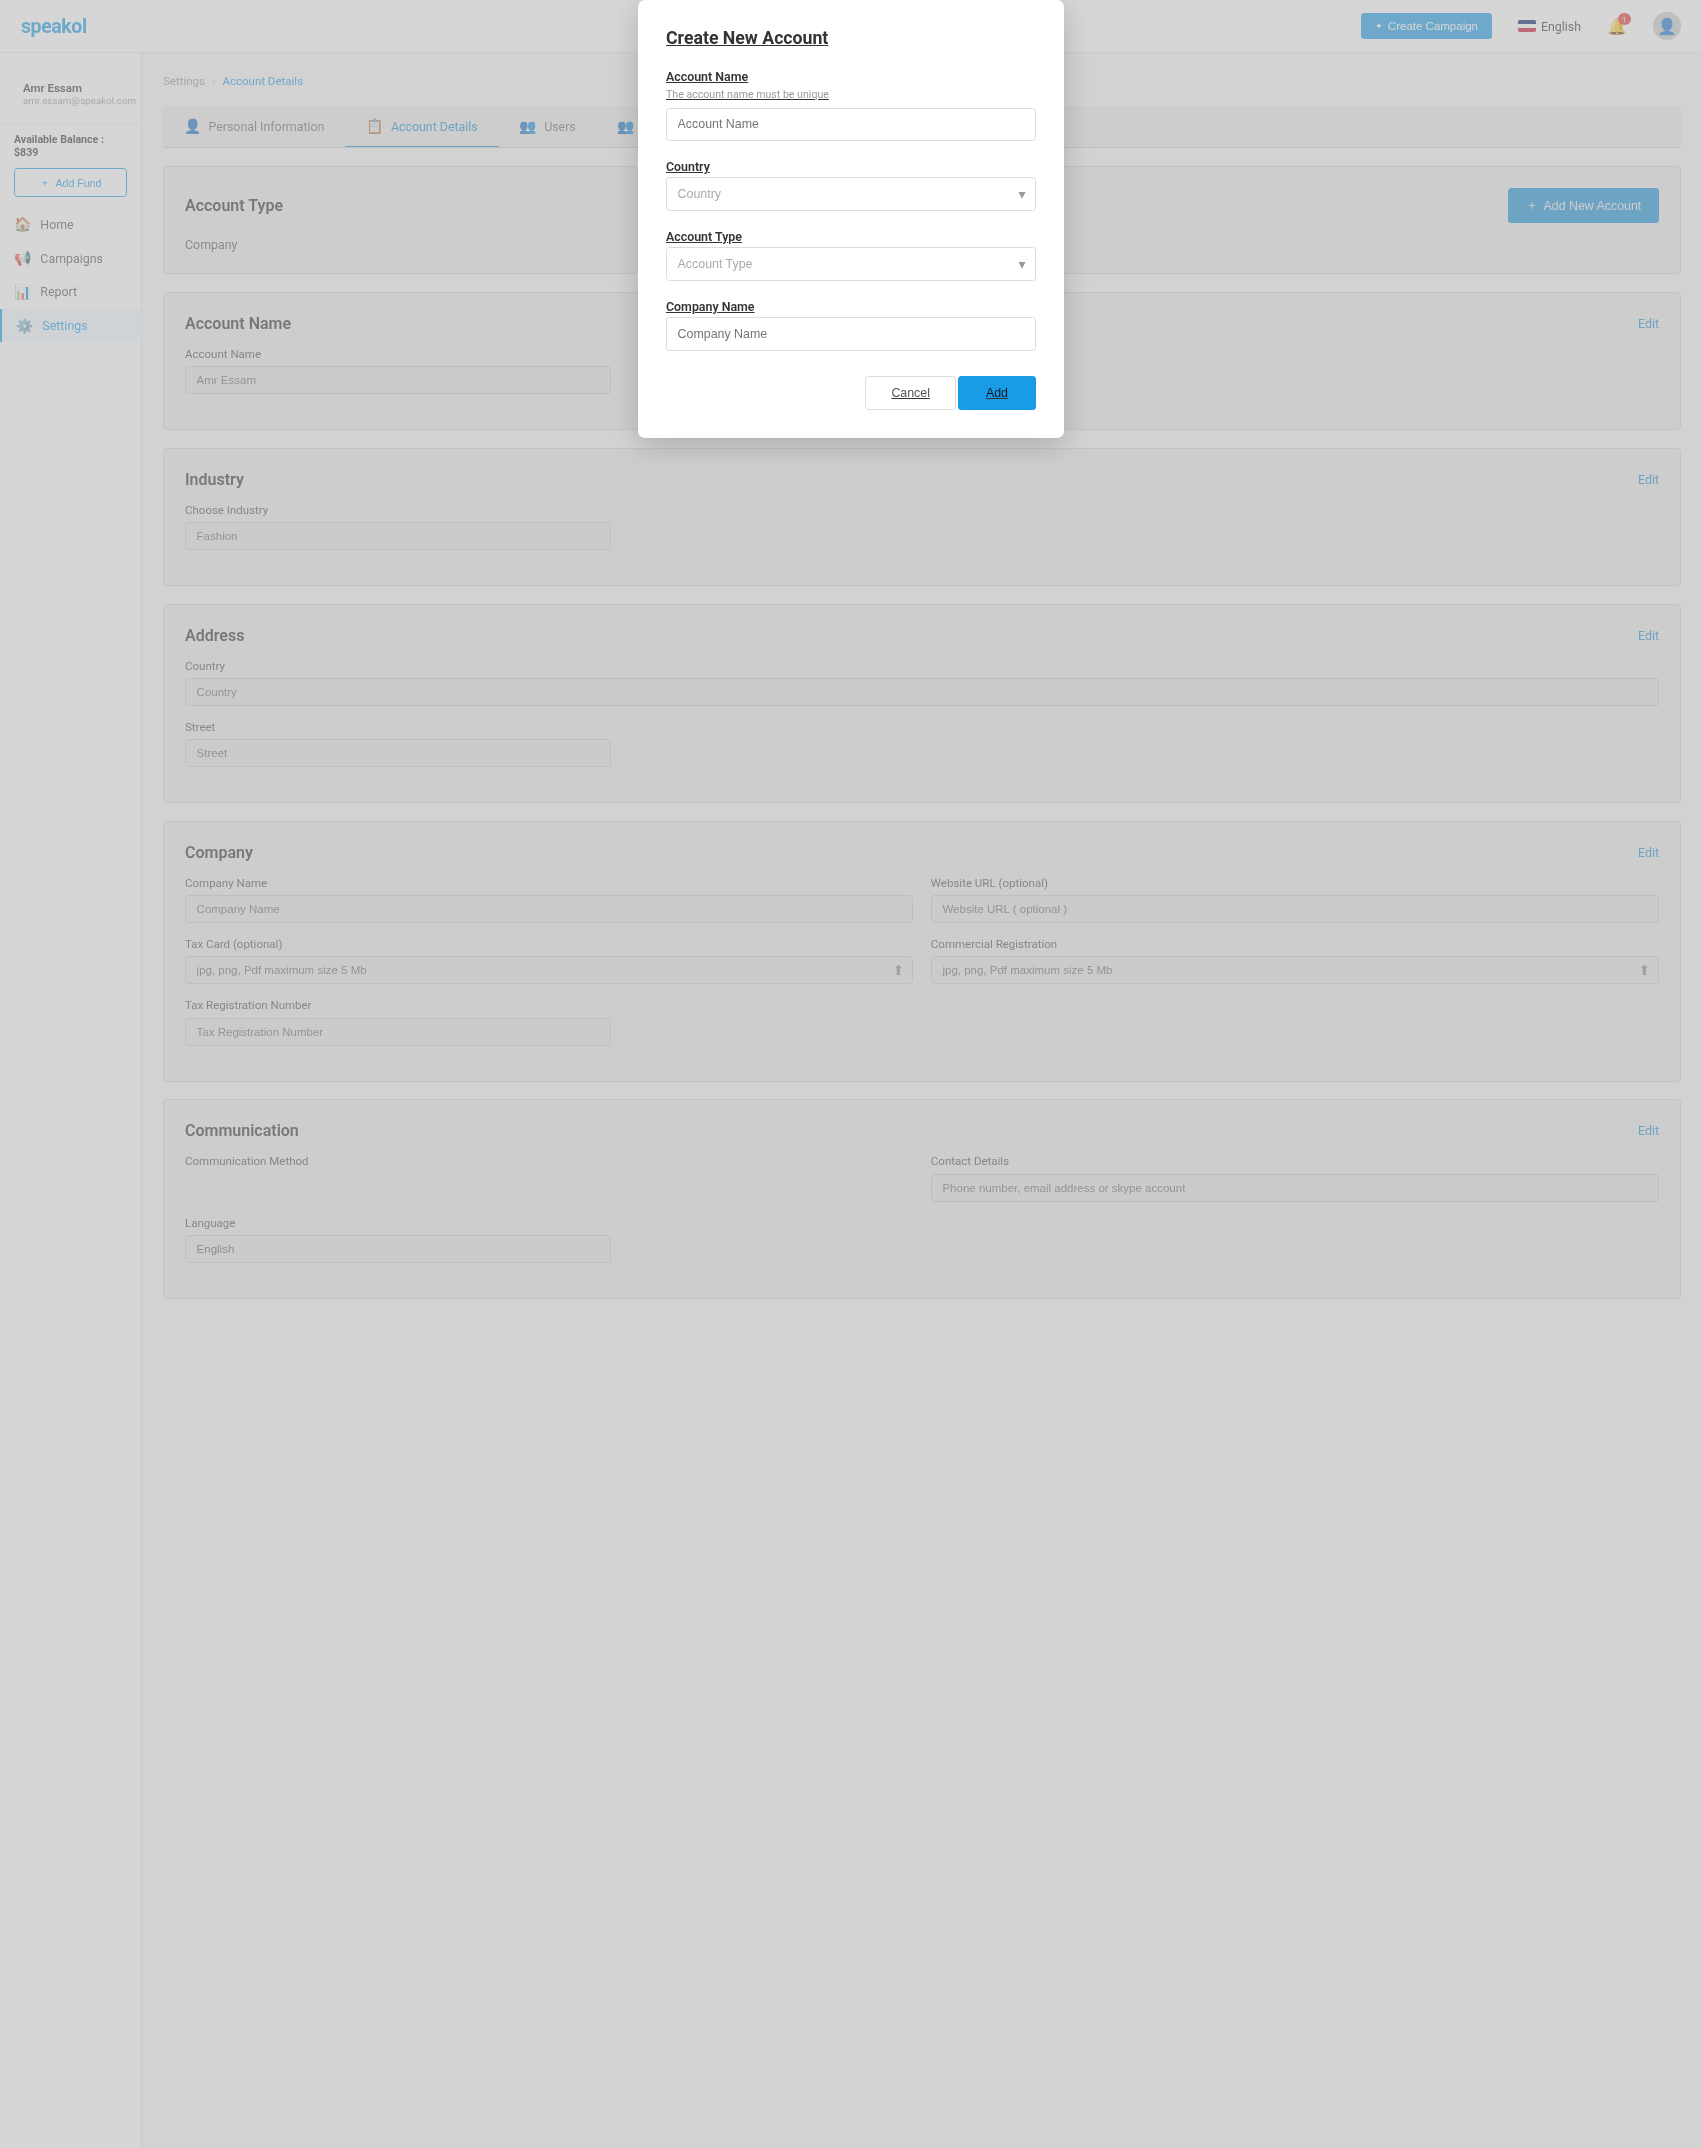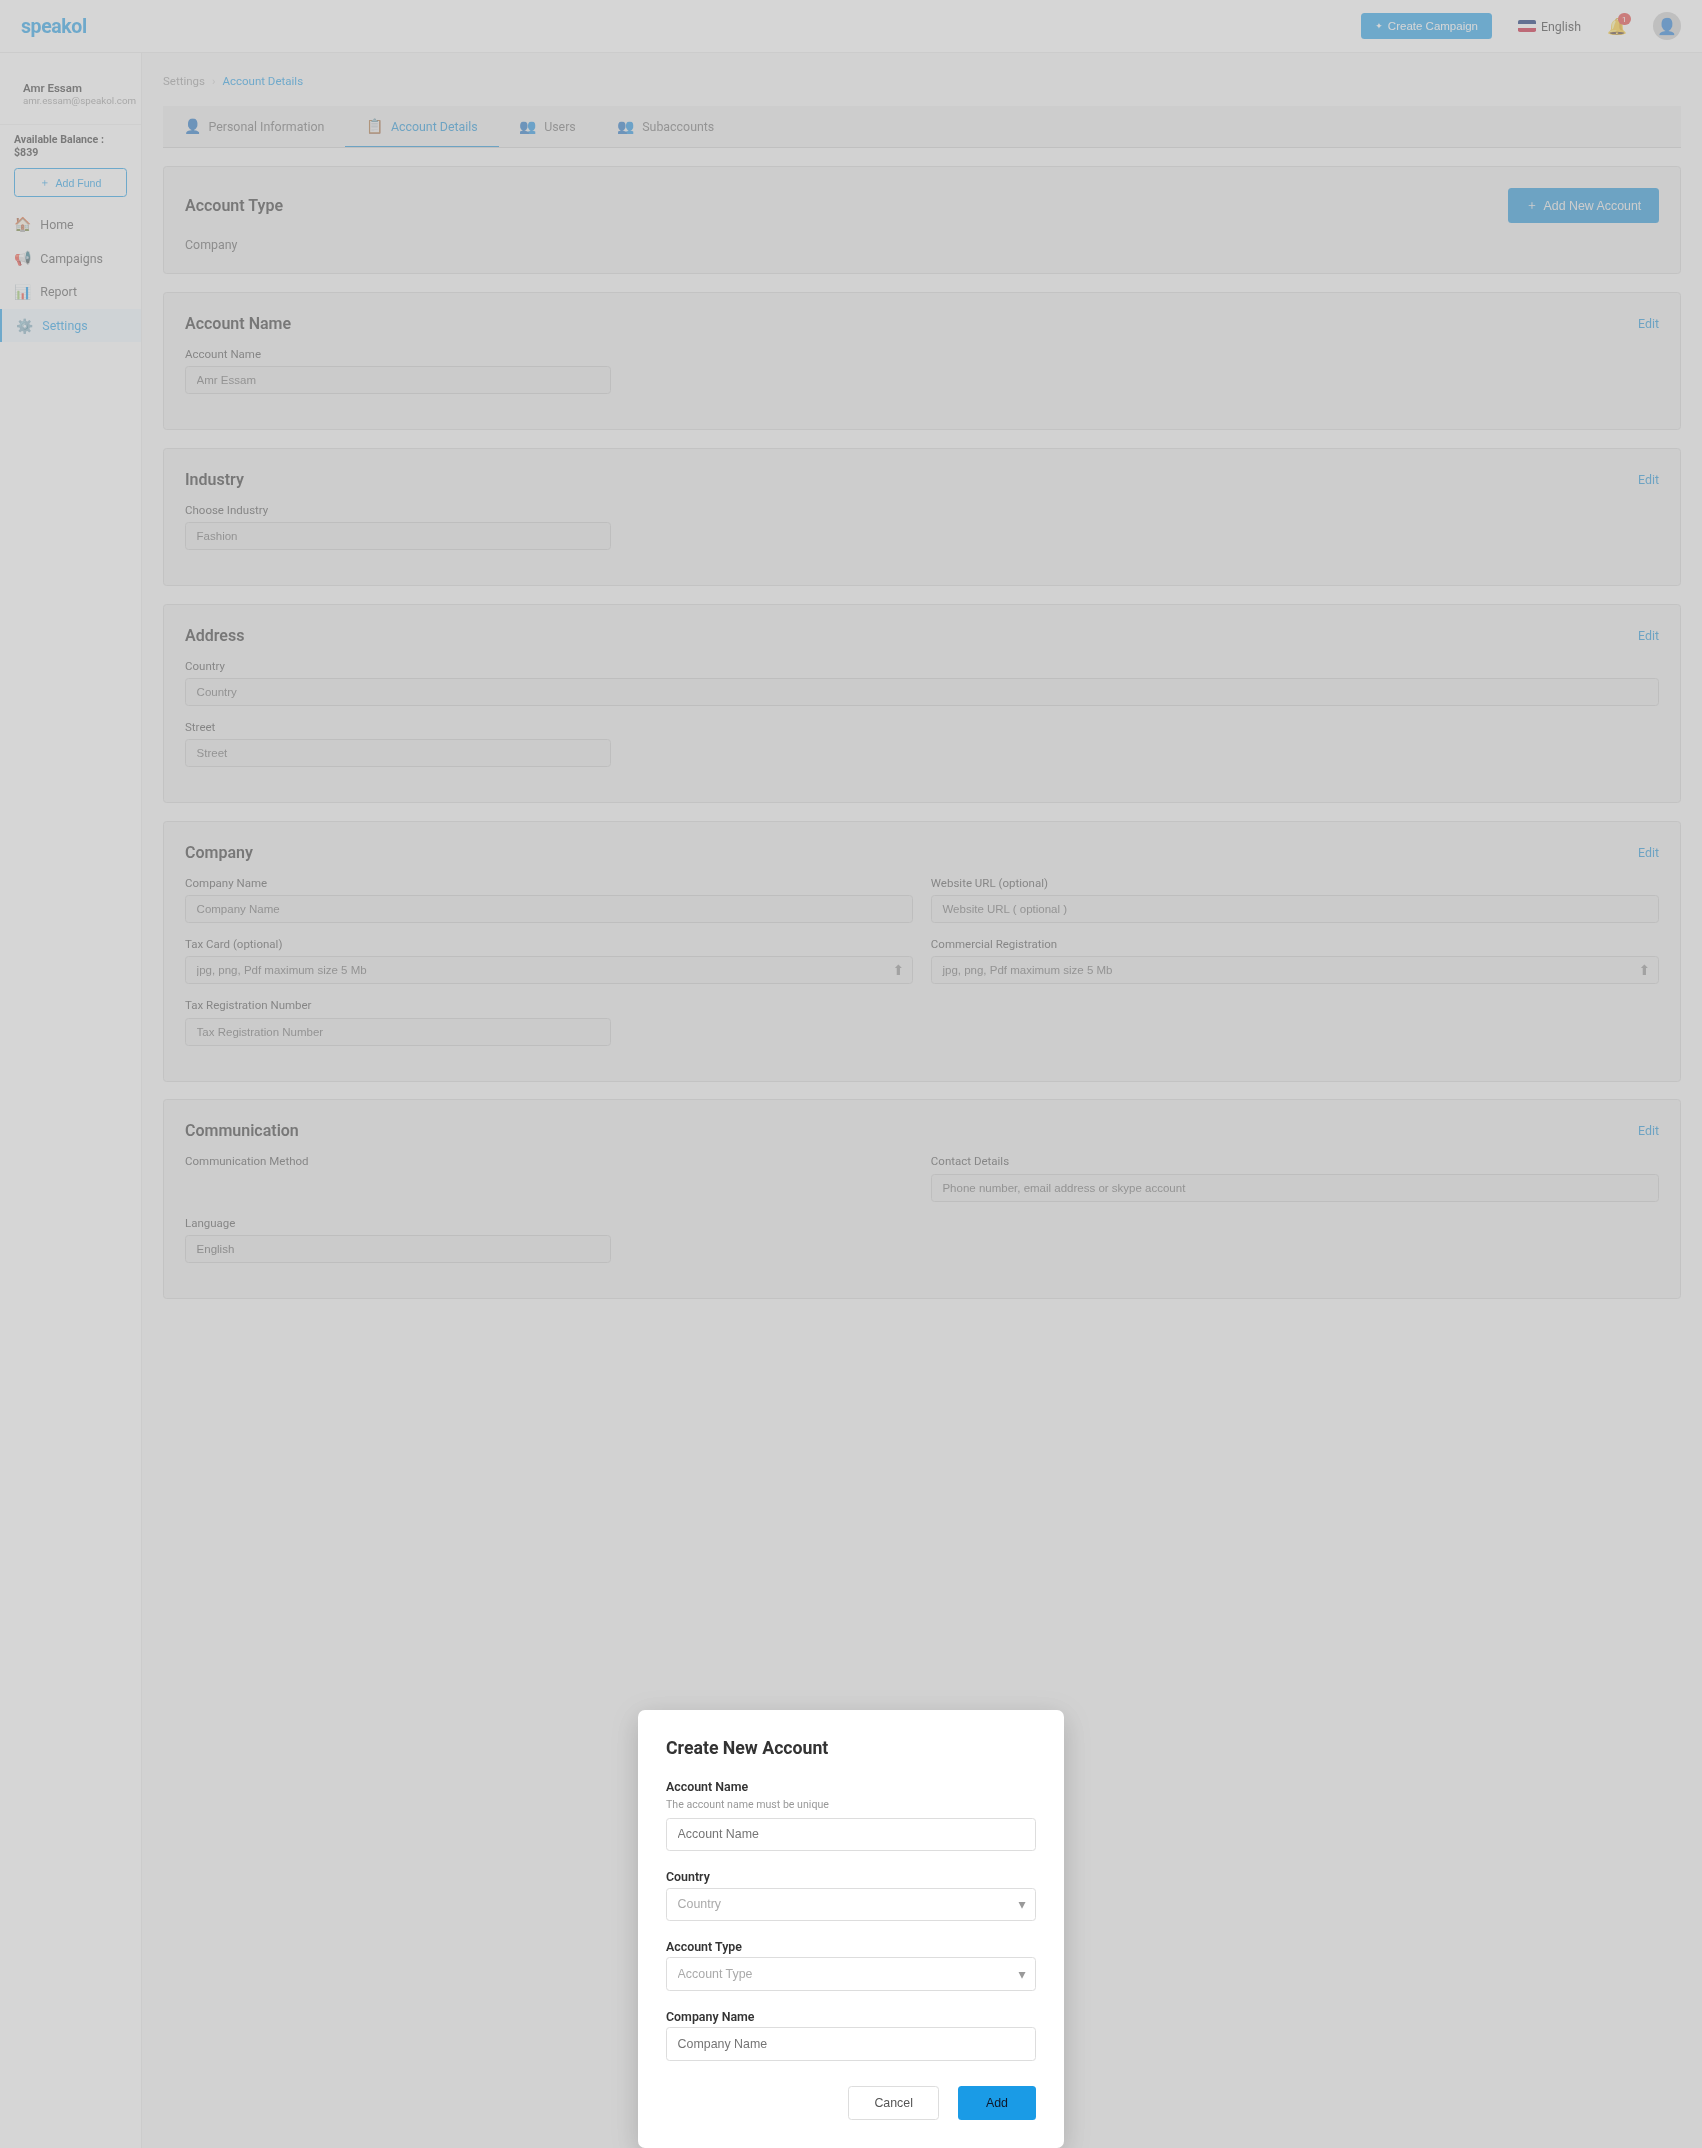--- a/index.html
+++ b/index.html
@@ -58,31 +58,31 @@
     .form-label { font-size: 11.5px; color: #555; margin-bottom: 5.3px; display: block; }
     .form-input { width: 100%; border: 0.9px solid #ddd; border-radius: 3.5px; padding: 7px 10.6px; font-size: 11.5px; color: #666; background: #fafafa; }
     .form-row { display: grid; grid-template-columns: 1fr 1fr; gap: 17.7px; }
     .form-select { width: 100%; border: 0.9px solid #ddd; border-radius: 3.5px; padding: 7px 10.6px; font-size: 11.5px; color: #666; background: #fafafa; appearance: none; }
 
     
     .upload-input-wrap { position: relative; }
     .upload-input-wrap .upload-icon { position: absolute; right: 8.9px; top: 50%; transform: translateY(-50%); color: #999; font-size: 14px; }
 
     
-    .modal-overlay { position: fixed; top: 0; left: 0; right: 0; bottom: 0; background: rgba(180,180,180,0.55); z-index: 1000; display: flex; align-items: flex-end; justify-content: center; }
+    .modal-overlay { position: fixed; top: 0; left: 0; right: 0; bottom: 0; background: rgba(180,180,180,0.55); z-index: 1000; display: flex; align-items: flex-start; justify-content: center; text-decoration: underline; }
     .modal { background: #fff; border-radius: 7px; padding: 28px; width: 426px; max-width: 95vw; box-shadow: 0 7px 28px rgba(0,0,0,0.18); }
     .modal-title { font-size: 17.7px; font-weight: 700; color: #333; margin-bottom: 21px; }
     .modal-form-group { margin-bottom: 17.7px; }
     .modal-label { font-size: 12.4px; font-weight: 600; color: #333; margin-bottom: 3.5px; display: block; }
     .modal-sublabel { font-size: 10.6px; color: #999; margin-bottom: 7px; }
     .modal-input { width: 100%; border: 0.9px solid #ddd; border-radius: 3.5px; padding: 8.9px 10.6px; font-size: 12.4px; color: #aaa; background: #fff; }
     .modal-select-wrap { position: relative; }
     .modal-select { width: 100%; border: 0.9px solid #ddd; border-radius: 3.5px; padding: 8.9px 10.6px; font-size: 12.4px; color: #aaa; background: #fff; appearance: none; }
     .modal-select-arrow { position: absolute; right: 10.6px; top: 50%; transform: translateY(-50%); color: #999; pointer-events: none; }
-    .modal-actions { display: flex; justify-content: flex-end; gap: 19px; margin-top: 25px; }
+    .modal-actions { display: flex; justify-content: flex-end; gap: 2px; margin-top: 25px; }
     .cancel-btn { background: #fff; border: 0.9px solid #ddd; color: #555; border-radius: 3.5px; padding: 8.9px 25px; font-size: 12.4px; cursor: pointer; }
     .add-btn { background: #1a9be6; color: #0f172a; border: none; border-radius: 3.5px; padding: 8.9px 28px; font-size: 12.4px; cursor: pointer; }
 
     
     .blurred-content { filter: brightness(0.92); pointer-events: none; }
   </style>
 </head>
 <body>
 
 <div class="top-nav">

